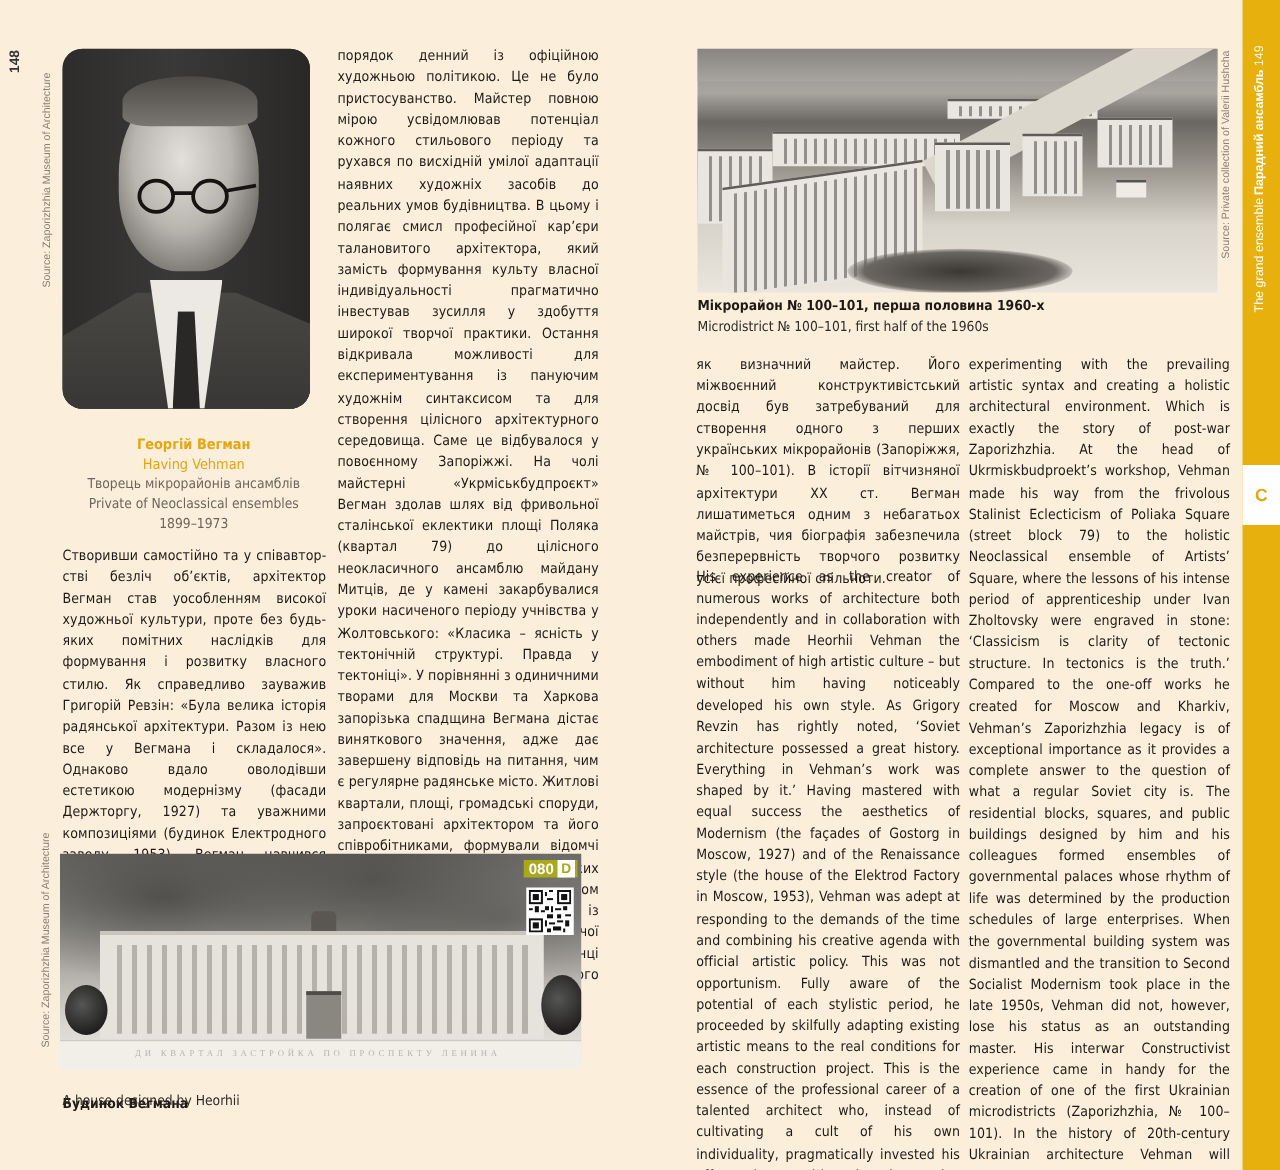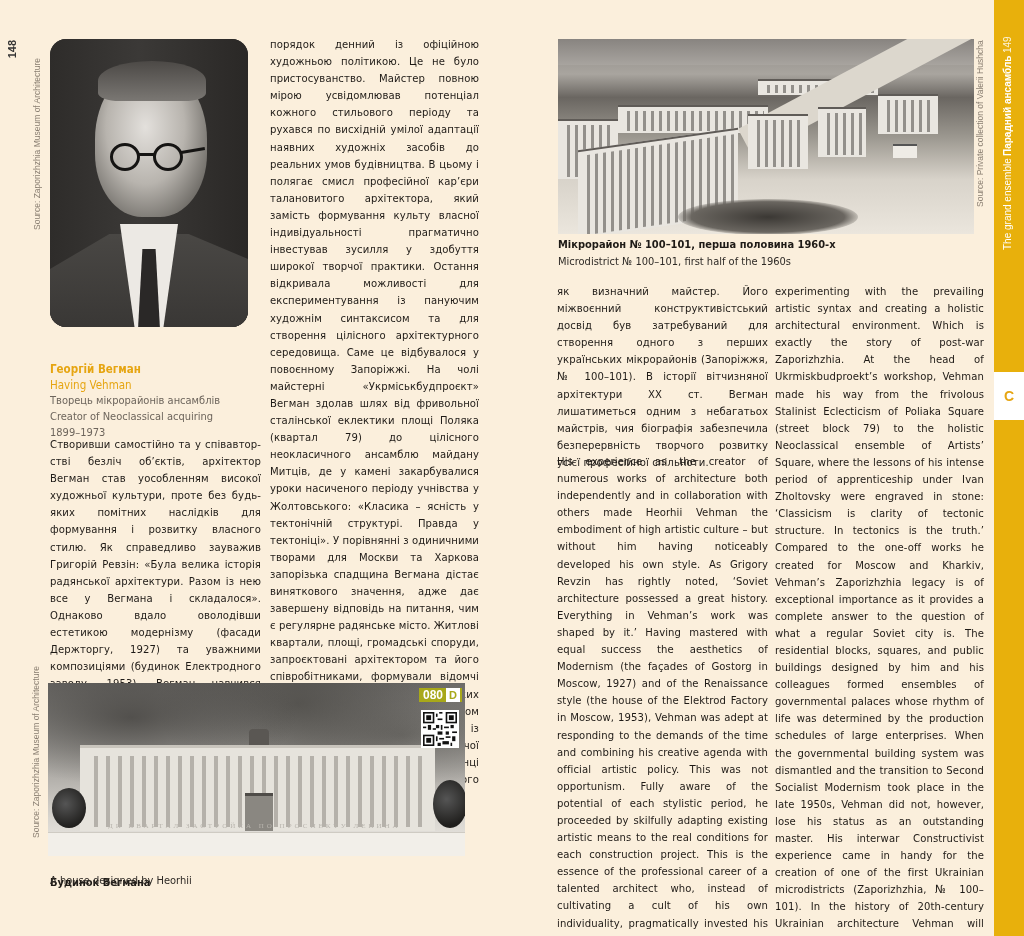--- a/index.html
+++ b/index.html
@@ -57,21 +57,21 @@
       background: #ece9e4;
       clip-path: polygon(0 0, 100% 0, 75% 100%, 25% 100%);
     }
     .portrait .tie {
       position: absolute; left: 88px; top: 210px; width: 22px; height: 80px;
       background: #2a2827;
       clip-path: polygon(20% 0, 80% 0, 100% 100%, 0 100%);
     }
 
     
-    .bio { position: absolute; left: 50px; top: 361px; width: 210px; font-size: 11px; line-height: 16px; }
+    .bio { position: absolute; left: 50px; top: 347px; width: 210px; font-size: 11px; line-height: 16px; text-align: center; }
     .bio .name-uk, .bio .name-en { color: #e6a511; font-weight: bold; font-size: 11.5px; }
     .bio .name-en { font-weight: normal; }
     .bio .role { color: #6d655c; }
 
     
     .col {
       position: absolute;
       font-size: 11.2px; line-height: 17.1px;
       text-align: justify; text-align-last: left;
       hyphens: manual;
@@ -108,21 +108,21 @@
         repeating-linear-gradient(90deg, transparent 0 6px, #a9a59e 6px 10px, transparent 10px 12px),
         repeating-linear-gradient(180deg, transparent 0 8px, #e6e3dc 8px 13px);
       opacity: 0.8;
     }
     .house .tower { position: absolute; left: 201px; top: 46px; width: 20px; height: 20px; background: #5a5753; border-radius: 4px 4px 0 0; }
     .house .portal { position: absolute; left: 197px; top: 110px; width: 28px; height: 38px; background: #8a8781; border-top: 3px solid #4f4c48; }
     .house .tree { position: absolute; width: 34px; height: 40px; border-radius: 50%; background: radial-gradient(circle at 40% 40%, #555 0%, #1f1e1c 75%); }
     .house .t1 { left: 4px; top: 105px; }
     .house .t2 { left: 385px; top: 97px; width: 34px; height: 48px; }
     .house .ground { position: absolute; left: 0; bottom: 0; width: 100%; height: 24px; background: #f2efe9; border-top: 1px solid #cfcbc3; }
-    .house .ground-text { position: absolute; left: 60px; bottom: 26px; font-size: 7px; letter-spacing: 3px; color: #b8b4ad; font-family: "Liberation Serif", serif; }
+    .house .ground-text { position: absolute; left: 60px; bottom: 9px; font-size: 7px; letter-spacing: 3px; color: #b8b4ad; font-family: "Liberation Serif", serif; }
 
     .badge {
       position: absolute; left: 419px; top: 688px; height: 14px; display: flex; align-items: center;
       background: #a8a81a; color: #fff; font-family: "Liberation Sans", sans-serif; font-size: 12px; font-weight: bold; padding: 0 2px 0 4px; text-align: center;
     }
     .badge .letter { background: #fff; color: #a8a81a; margin-left: 3px; padding: 0 3px; font-size: 11px; line-height: 14px; }
     .qr {
       position: absolute; left: 421px; top: 710px; width: 38px; height: 38px; background: #fff; padding: 2px;
     }
     .qr svg { width: 34px; height: 34px; display: block; }
@@ -197,21 +197,21 @@
     <div class="glass g1"></div>
     <div class="glass g2"></div>
     <div class="bridge"></div>
     <div class="arm"></div>
   </div>
 
   <div class="bio">
     <div class="name-uk">Георгій Вегман</div>
     <div class="name-en">Having Vehman</div>
     <div class="role">Творець мікрорайонів ансамблів</div>
-    <div class="role">Creator of Neoclassical acquiring</div>
+    <div class="role">Private of Neoclassical ensembles</div>
     <div class="role">1899–1973</div>
   </div>
 
   <div class="col col-1">
     <p>Створивши самостійно та у співавтор­стві безліч об’єктів, архітектор Вегман став уособленням високої художньої культури, проте без будь-яких помітних наслідків для формування і розвитку власного стилю. Як справедливо зауважив Григорій Ревзін: «Була велика історія радянської архітектури. Разом із нею все у Вегмана і складалося». Однаково вдало оволодівши естетикою модернізму (фасади Держторгу, 1927) та уважними композиціями (будинок Електродного заводу, 1953), Вегман навчився взірцево відповідати вимогам часу та поєднувати творчий</p>
   </div>
 
   <div class="col col-2">
     <p>порядок денний із офіційною художньою політикою. Це не було пристосуванство. Майстер повною мірою усвідомлював потенціал кожного стильового періоду та рухався по висхідній умілої адаптації наявних художніх засобів до реальних умов будівництва. В цьому і полягає смисл професійної кар’єри талановитого архітектора, який замість формування культу власної індивідуальності прагматично інвестував зусилля у здобуття широкої творчої практики. Остання відкривала можливості для експериментування із пануючим художнім синтаксисом та для створення цілісного архітектурного середовища. Саме це відбувалося у повоєнному Запоріжжі. На чолі майстерні «Укрміськбудпроєкт» Вегман здолав шлях від фривольної сталінської еклектики площі Поляка (квартал 79) до цілісного неокласичного ансамблю майдану Митців, де у камені закарбувалися уроки насиченого періоду учнівства у Жолтовського: «Класика – ясність у тектонічній структурі. Правда у тектоніці». У порівнянні з одиничними творами для Москви та Харкова запорізька спадщина Вегмана дістає винят­кового значення, адже дає завершену відповідь на питання, чим є регулярне радянське місто. Житлові квартали, площі, громадські споруди, запроєктовані архітектором та його співробітниками, формували відомчі палацові ансамблі, ритм життя яких визначався виробничим графіком великих підприємств. Однак із демонтажем системи відомчої забудови та переходом наприкінці 1950-х до другого соціалістичного модернізму Вегман не загубився</p>
   </div>

